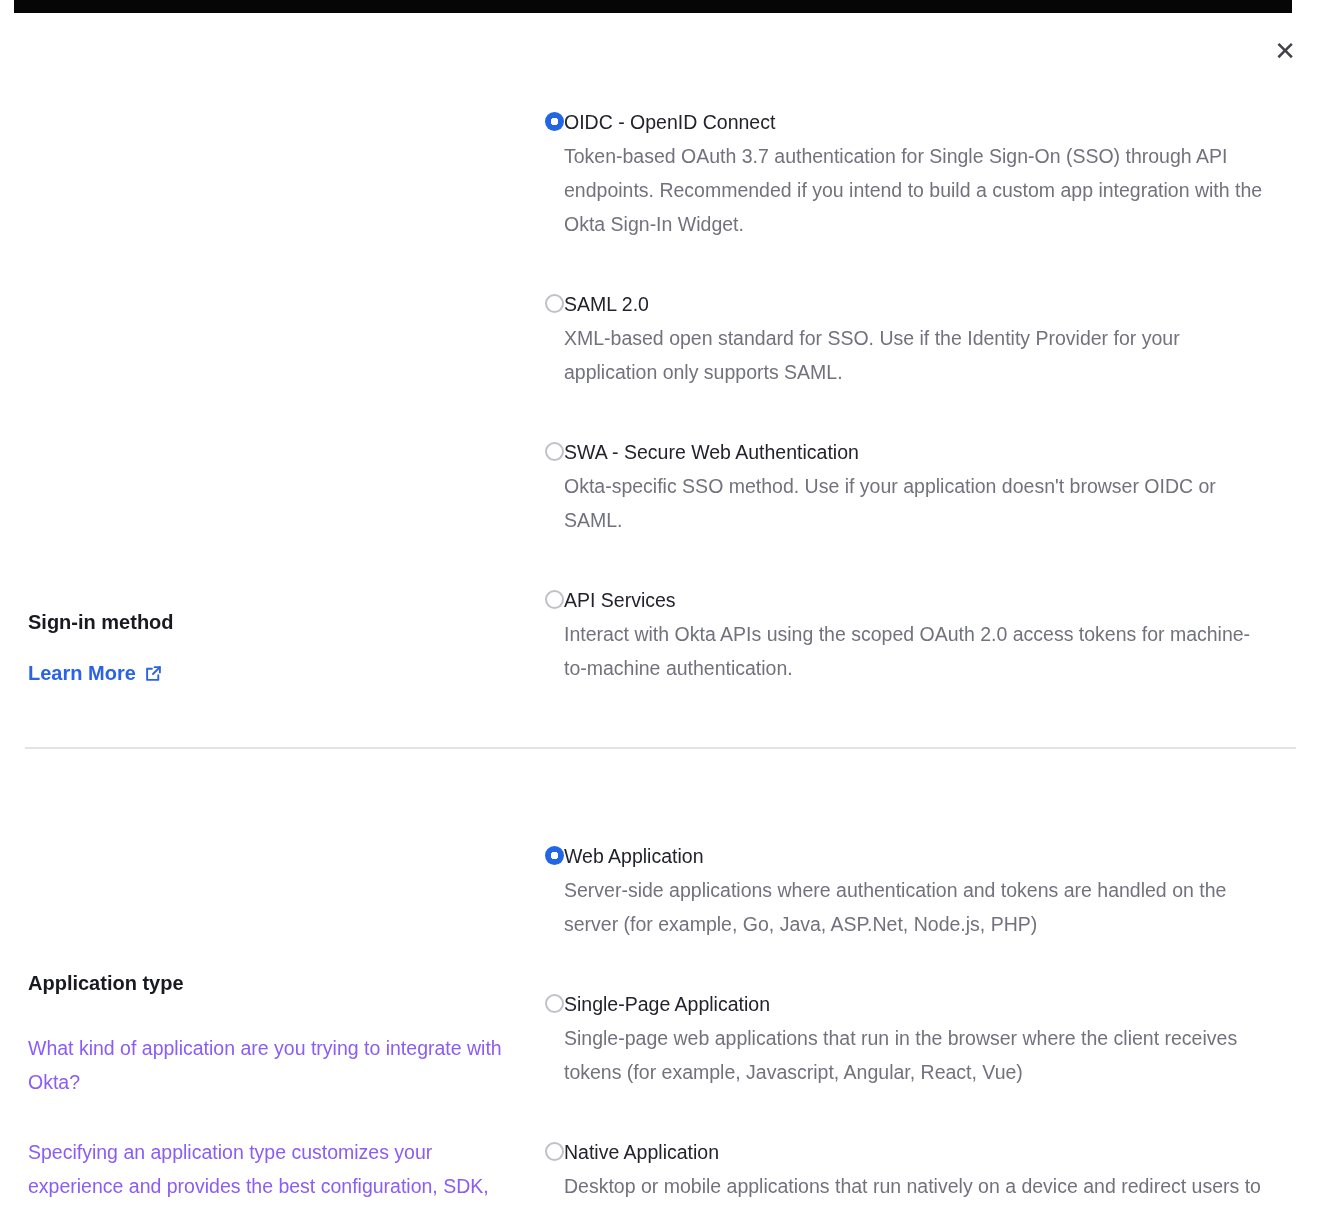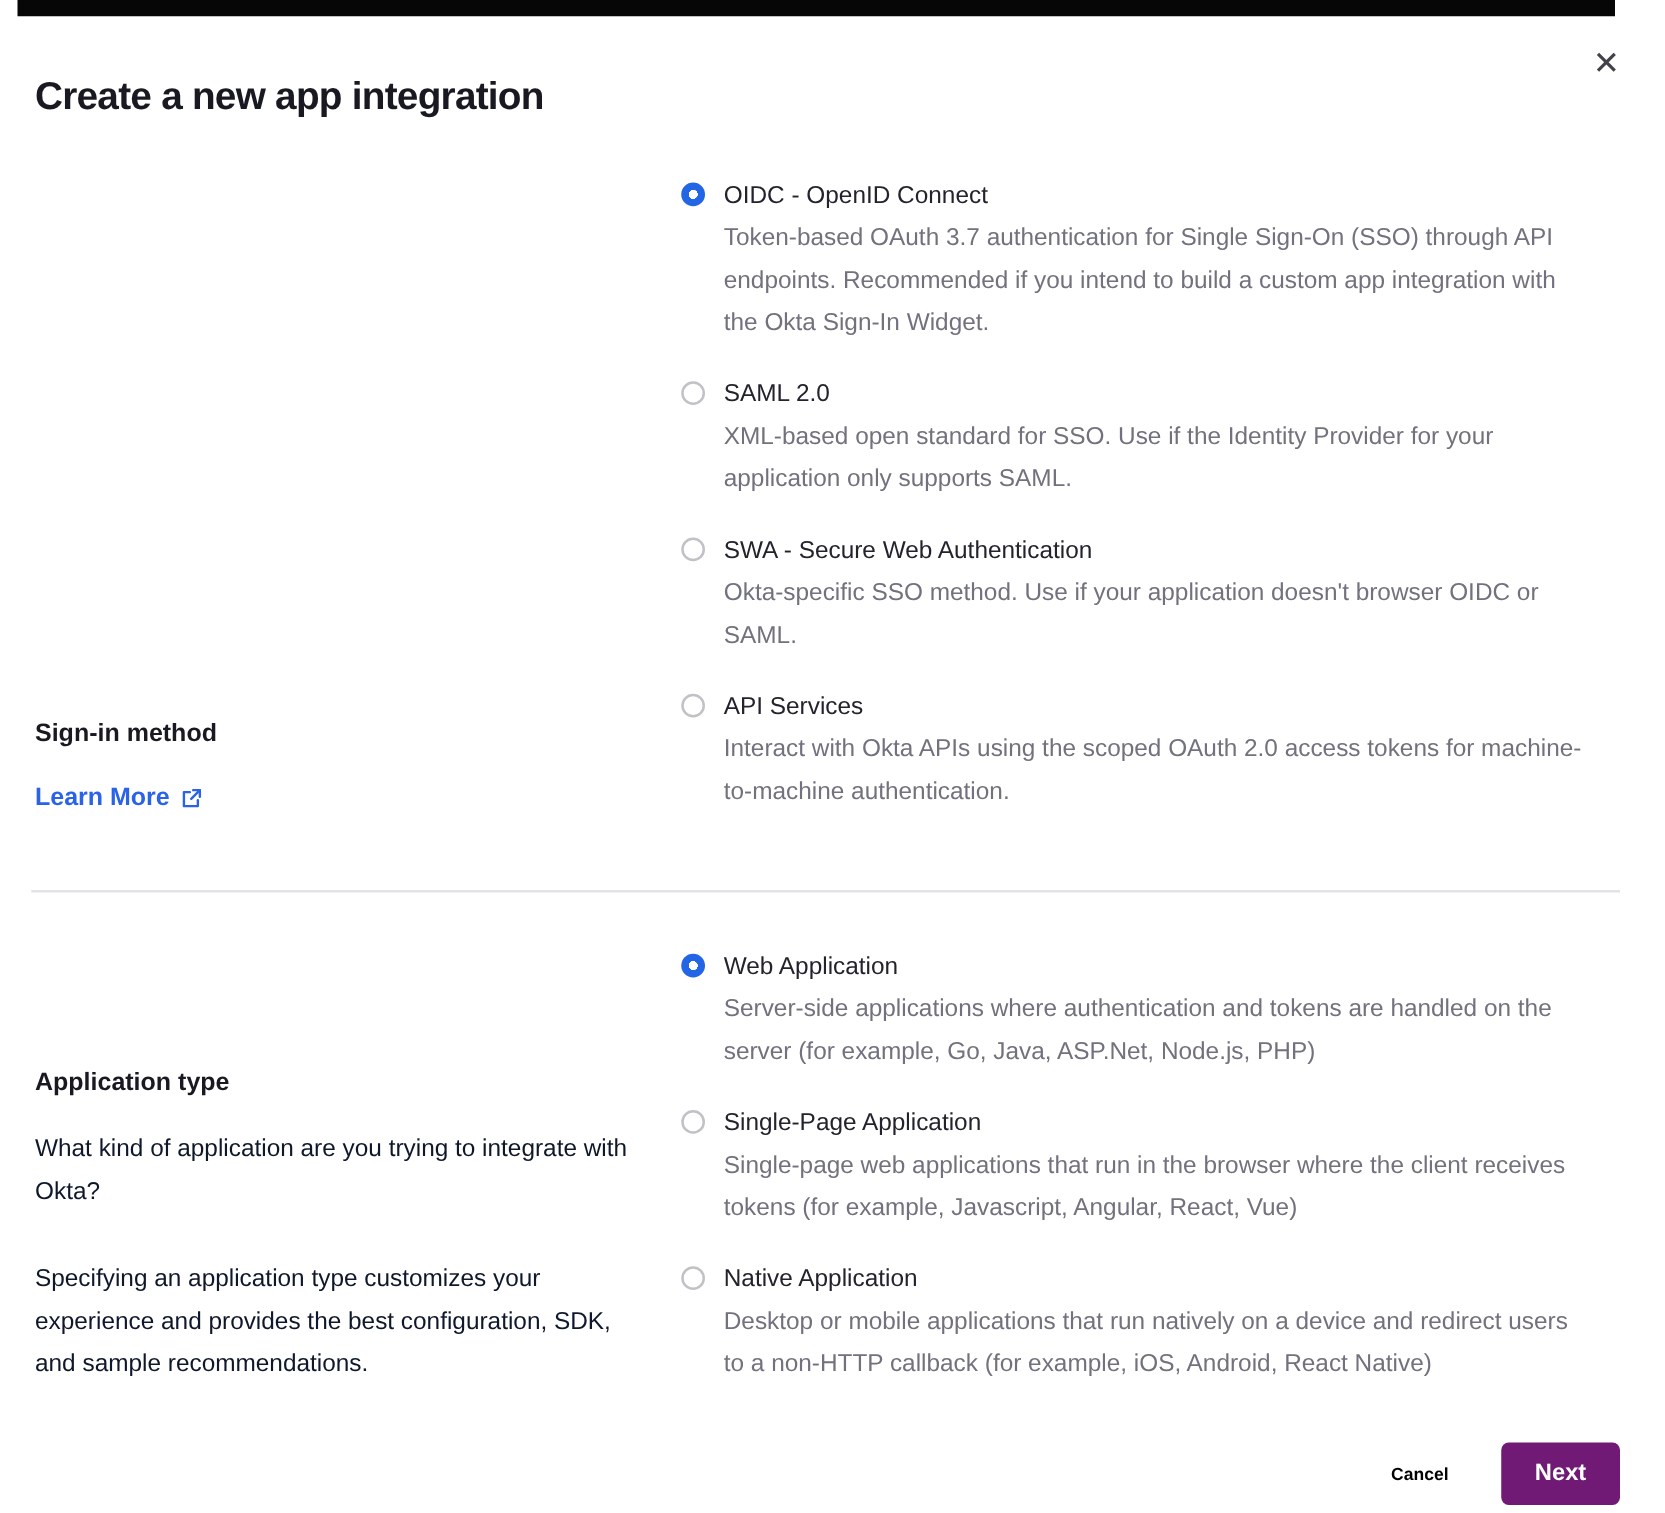--- a/index.html
+++ b/index.html
@@ -30,26 +30,26 @@
   .section-label {
     font-size: 20px; font-weight: 700; color: #191922; line-height: 24px;
   }
   .learn-more {
     display: inline-flex; align-items: center; gap: 9px;
     margin-top: 28px; text-decoration: none; cursor: pointer;
     font-size: 20px; font-weight: 700; color: #2a63e8;
   }
   .learn-more svg { display: block; }
   .left-para {
-    margin: 24px 0 0 0; max-width: 476px;
-    font-size: 19.5px; line-height: 34px; color: #0f172a;
+    margin: 36px 0 0 0; max-width: 476px;
+    font-size: 19.5px; line-height: 34px; color: #8b5cf6;
   }
   .left-para + .left-para { margin-top: 36px; }
 
-  .option { display: flex; gap: 15px; margin-bottom: 25px; cursor: pointer; }
+  .option { display: flex; gap: 0; margin-bottom: 25px; cursor: pointer; margin-top: 48px; }
   .option:last-child { margin-bottom: 0; }
   .radio {
     flex: none; width: 19px; height: 19px; margin-top: 5px;
     border-radius: 50%; border: 2px solid #c1c1c8; background: #fff;
   }
   .radio.selected {
     border: none;
     background: radial-gradient(circle, #ffffff 0 3.6px, #2265e5 3.7px 100%);
   }
   .option-body { display: block; }
@@ -82,21 +82,20 @@
 <body>
 
 <div class="top-bar"></div>
 
 <button class="close-btn">
   <span>✕</span>
 </button>
 
 <div class="modal">
 
-  <h1 class="dialog-title">Create a new app integration</h1>
 
   <section class="section-row">
     <div class="col-left">
       <div class="section-label">Sign-in method</div>
       <a class="learn-more">
         <span>Learn More</span>
         <span>
           <svg width="17" height="17" viewBox="0 0 16 16" fill="none" stroke="#2a63e8" stroke-width="1.8">
             <path d="M12.5 9.5 V14 H2 V3.5 H6.5" stroke-linecap="round" stroke-linejoin="round"></path>
             <path d="M9 2 H14 V7" stroke-linecap="round" stroke-linejoin="round"></path>

